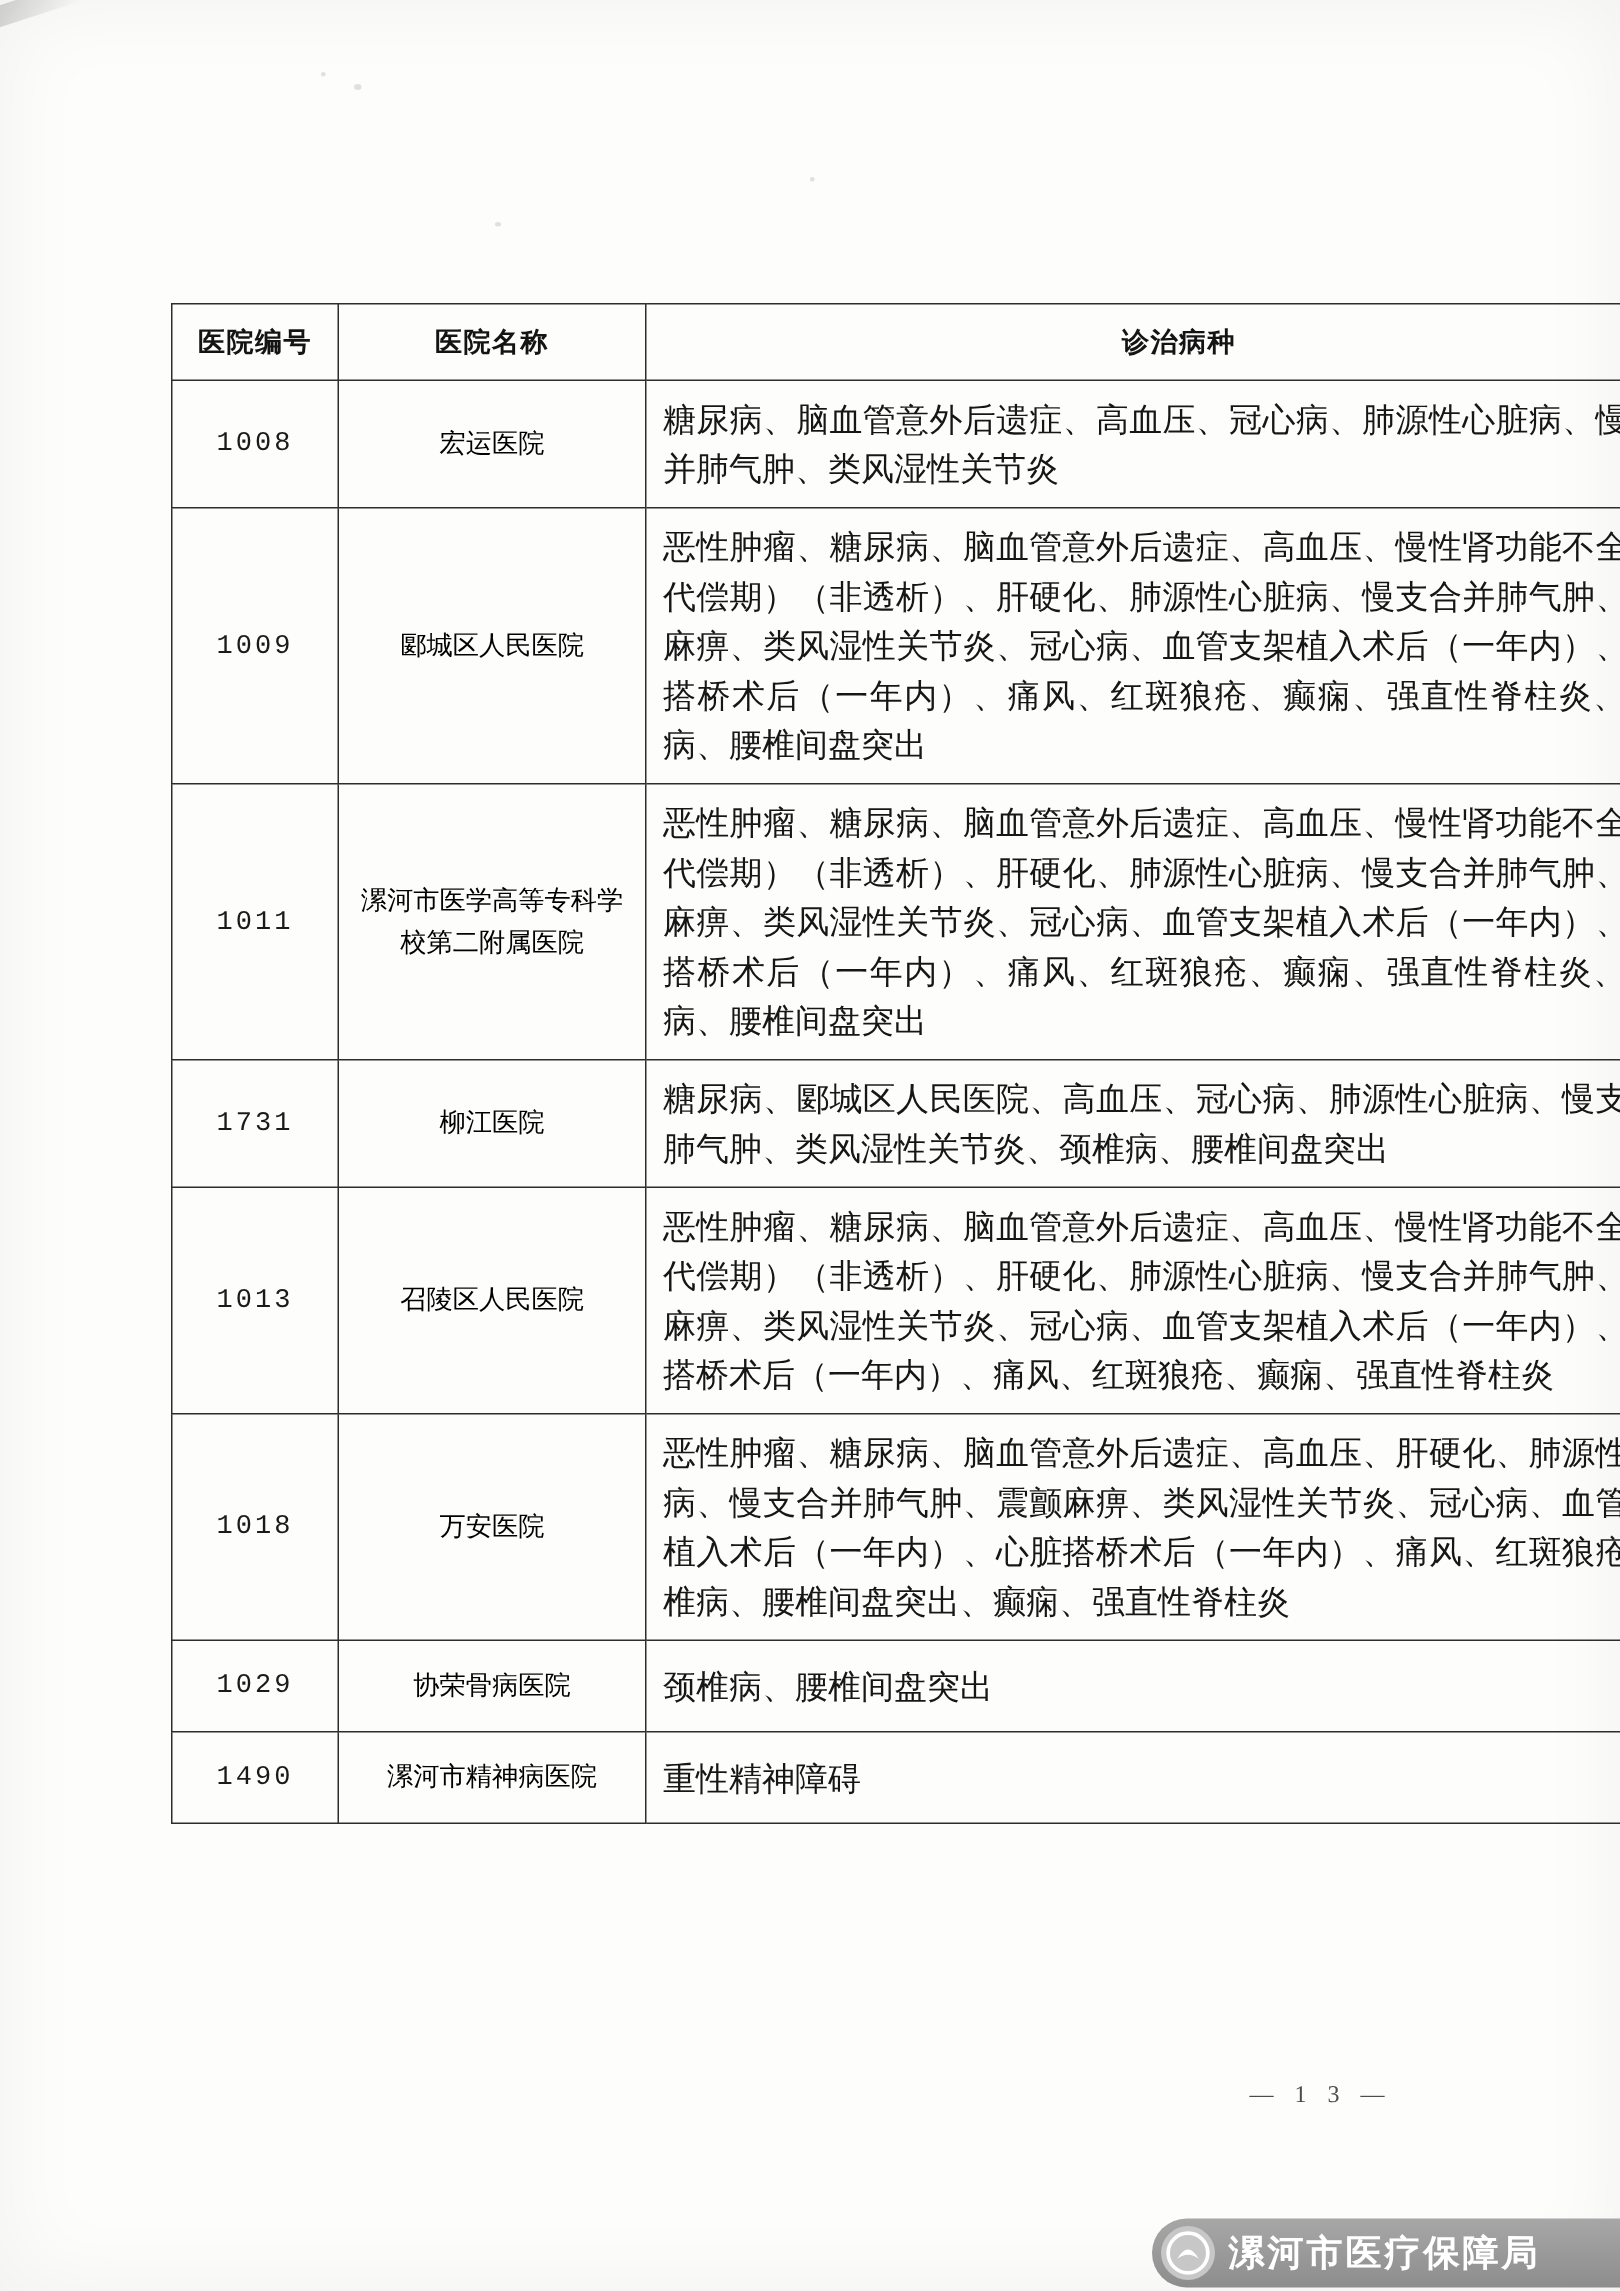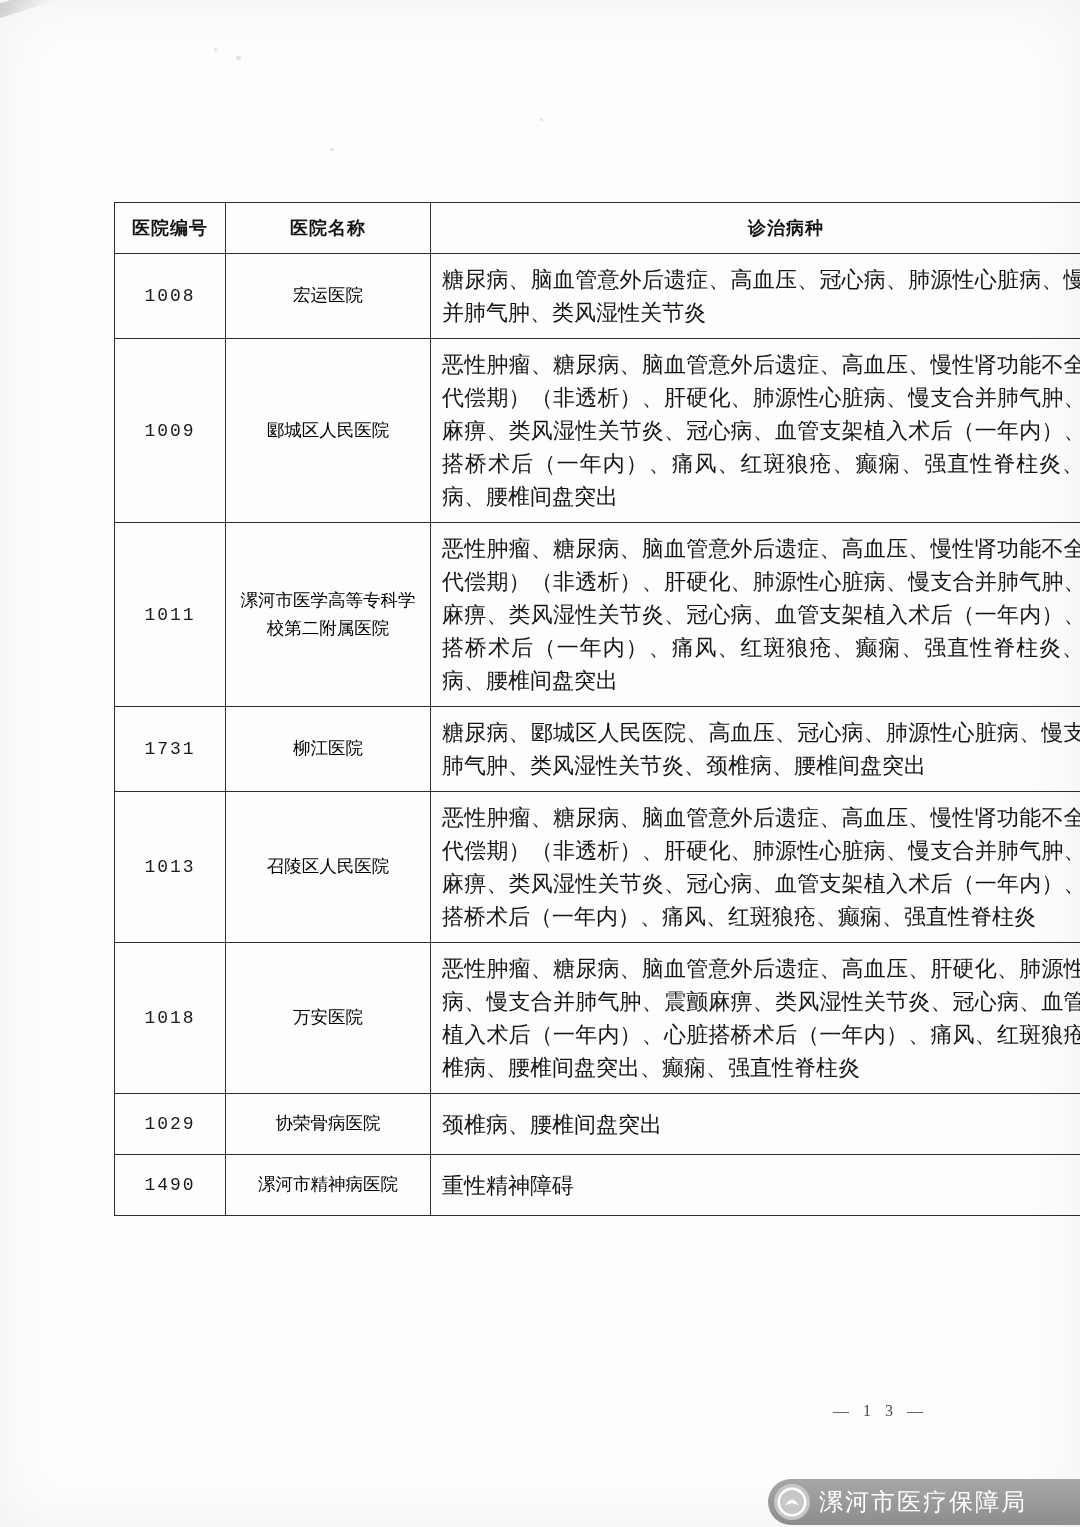--- a/index.html
+++ b/index.html
@@ -43,37 +43,36 @@
   td.cell-diseases {
     text-align:justify; font-size:22px; padding:9px 11px;
     line-height:1.5; color:#161616;
   }
 
   
   .page-number {
     position:absolute; right:152px; top:1388px;
     font-size:16px; color:#4c4c4c; letter-spacing:5px;
     font-family:"Liberation Serif",serif;
-    margin-top:14px;
   }
 
   
   .watermark-bar {
     position:absolute; right:0; top:1479px; height:46px; min-width:312px;
     background:linear-gradient(180deg,#a7a7a7,#8d8d8d);
     border-radius:23px 0 0 23px;
     display:flex; align-items:center; gap:9px; padding:0 18px 0 6px;
   }
   .logo-wrap {
     width:36px; height:36px; border-radius:50%;
     background:#c7c7c7; display:flex; align-items:center; justify-content:center;
     flex:0 0 auto;
   }
   .watermark-text {
-    color:#ffffff; font-size:24px; letter-spacing:2px; font-weight:400;
+    color:#ffffff; font-size:24px; letter-spacing:2px; font-weight:700;
     font-family:"Liberation Sans","DejaVu Sans",sans-serif;
     white-space:nowrap;
   }
 </style>
 </head>
 <body>
 
 <div class="corner-crease"></div>
 <div class="speck" style="left:236px; top:56px; width:5px; height:4px;"></div>
 <div class="speck" style="left:214px; top:48px; width:3px; height:3px;"></div>

